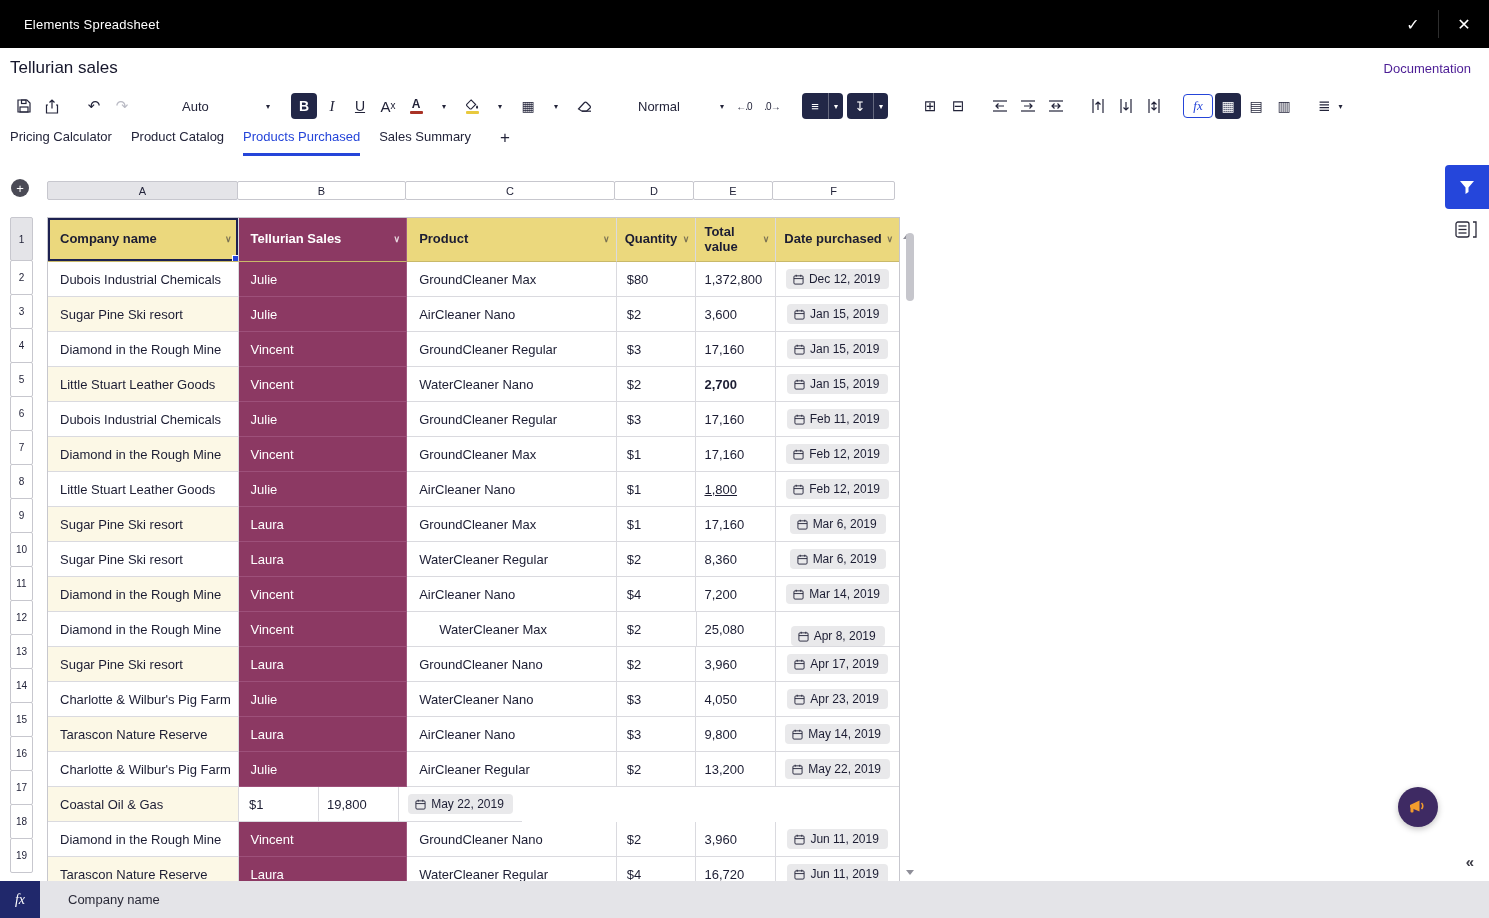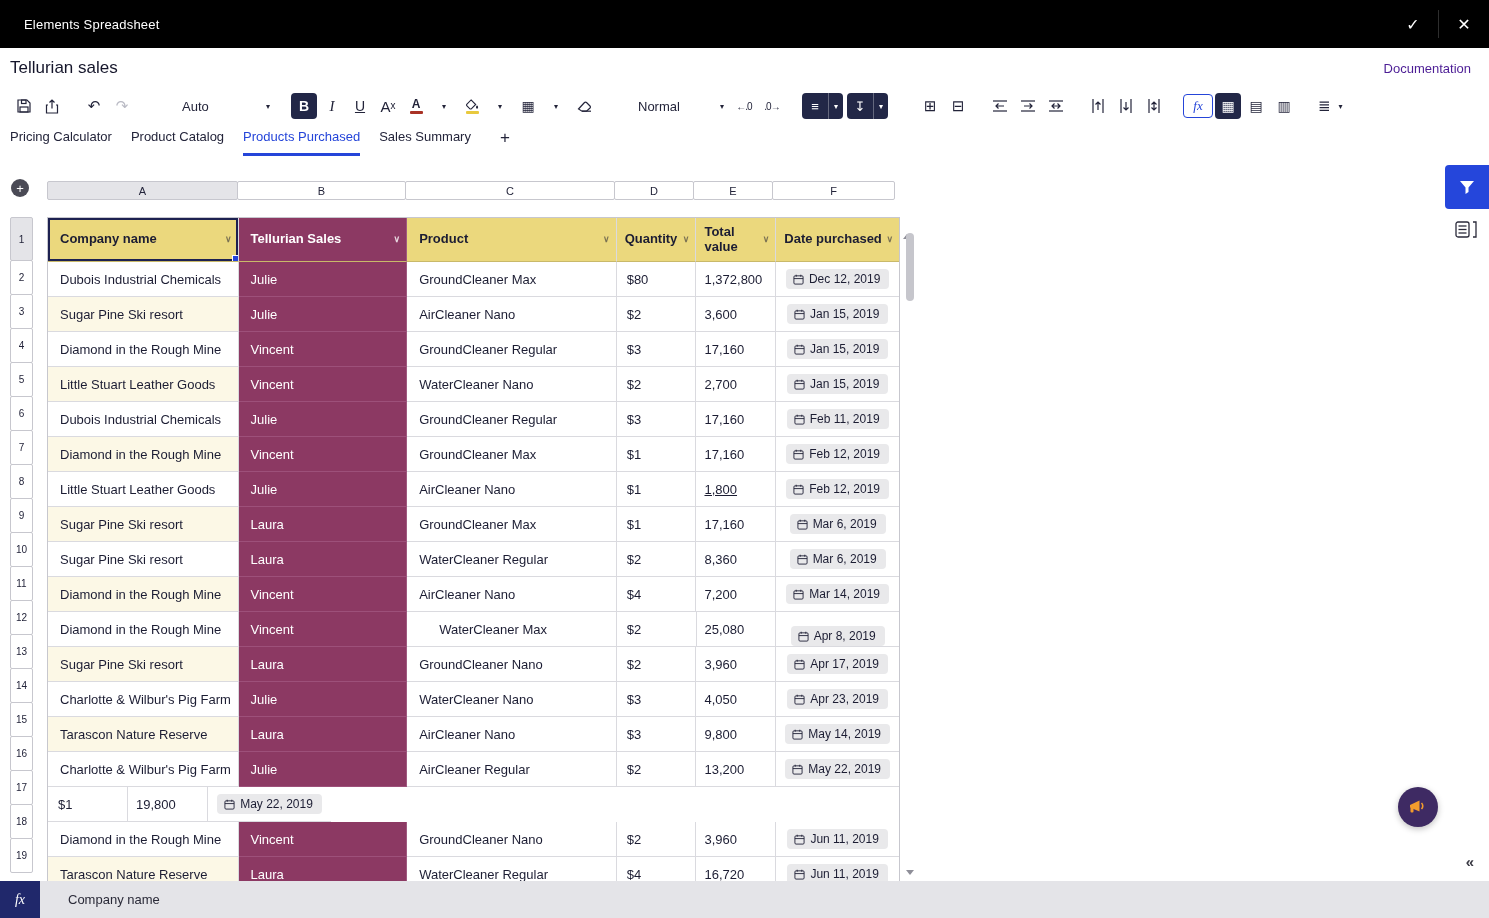--- a/index.html
+++ b/index.html
@@ -382,21 +382,21 @@
             </svg>
             <span>Jan 15, 2019</span>
           </span>
         </div>
       </div>
       <div class="g-row data-row">
         <div class="g-cell c-a band" style="width: 191px;">Little Stuart Leather Goods</div>
         <div class="g-cell c-b" style="width: 169px;">Vincent</div>
         <div class="g-cell c-c" style="width: 210px;">WaterCleaner Nano</div>
         <div class="g-cell c-d" style="width: 80px;">$2</div>
-        <div class="g-cell c-e" style="width: 80px;">2,700</div>
+        <div class="g-cell c-e" style="width: 80px; font-weight: bold;">2,700</div>
         <div class="g-cell c-f" style="width: 123px;">
           <span class="date-chip">
             <svg width="11" height="11" viewBox="0 0 12 12">
               <rect x="1" y="2" width="10" height="9" rx="1.2" fill="none" stroke="#23243a"></rect>
               <line x1="1" y1="5" x2="11" y2="5" stroke="#23243a"></line>
               <line x1="3.5" y1="0.8" x2="3.5" y2="3" stroke="#23243a"></line>
               <line x1="8.5" y1="0.8" x2="8.5" y2="3" stroke="#23243a"></line>
             </svg>
             <span>Jan 15, 2019</span>
           </span>
@@ -594,20 +594,21 @@
               <rect x="1" y="2" width="10" height="9" rx="1.2" fill="none" stroke="#23243a"></rect>
               <line x1="1" y1="5" x2="11" y2="5" stroke="#23243a"></line>
               <line x1="3.5" y1="0.8" x2="3.5" y2="3" stroke="#23243a"></line>
               <line x1="8.5" y1="0.8" x2="8.5" y2="3" stroke="#23243a"></line>
             </svg>
             <span>May 22, 2019</span>
           </span>
         </div>
       </div>
       <div class="g-row data-row">
+        <div class="g-cell c-a band" style="width: 191px;">Coastal Oil &amp; Gas</div>
         <div class="g-cell c-d" style="width: 80px;">$1</div>
         <div class="g-cell c-e" style="width: 80px;">19,800</div>
         <div class="g-cell c-f" style="width: 123px;">
           <span class="date-chip">
             <svg width="11" height="11" viewBox="0 0 12 12">
               <rect x="1" y="2" width="10" height="9" rx="1.2" fill="none" stroke="#23243a"></rect>
               <line x1="1" y1="5" x2="11" y2="5" stroke="#23243a"></line>
               <line x1="3.5" y1="0.8" x2="3.5" y2="3" stroke="#23243a"></line>
               <line x1="8.5" y1="0.8" x2="8.5" y2="3" stroke="#23243a"></line>
             </svg>

